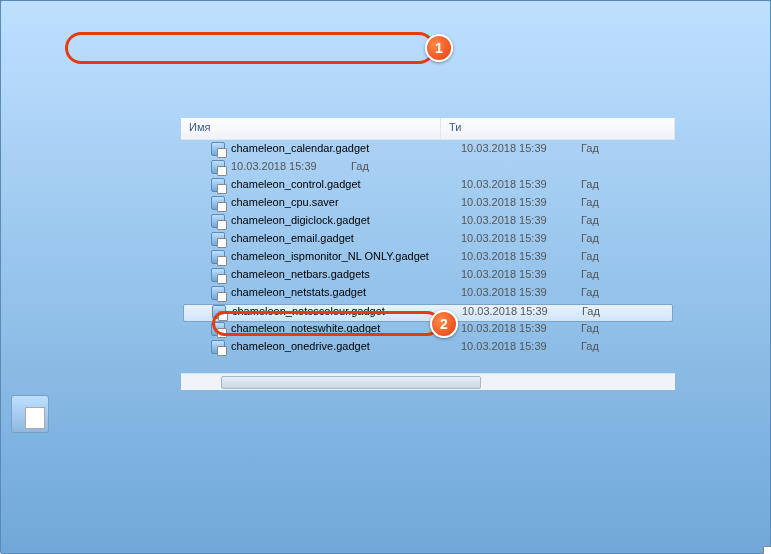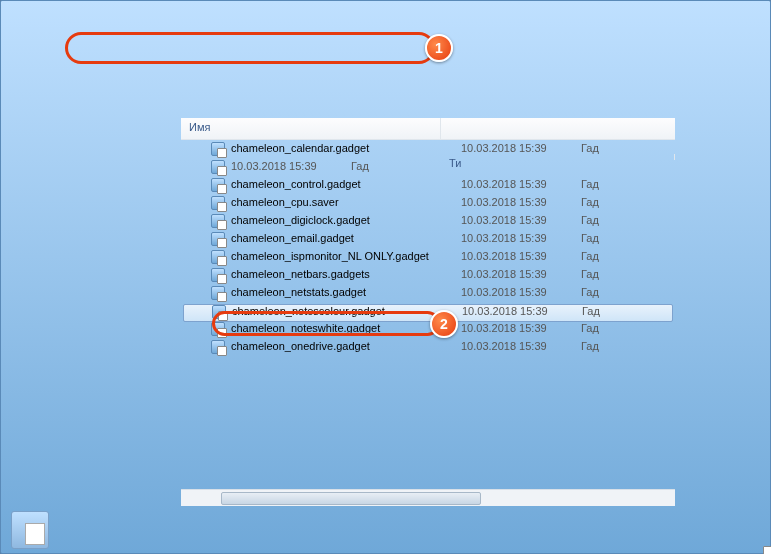--- a/index.html
+++ b/index.html
@@ -29,31 +29,31 @@
 .menubar span u { text-decoration: underline; }
 
 
 .toolbar { height: 32px; background: linear-gradient(#f3f7fb,#e4ecf4); border:1px solid #b5c8dc; border-left:1px solid #5a7fa8; border-right:1px solid #5a7fa8; display: flex; align-items: center; padding: 0 6px; gap: 2px; }
 .tb-btn { padding: 3px 10px; display: flex; align-items: center; gap: 4px; border-radius: 2px; color: #1a3a6a; }
 .tb-sep { width: 1px; height: 20px; background: #c0d0e0; margin: 0 2px; }
 .tb-right { margin-left: auto; display: flex; gap: 2px; }
 .tb-icon { width: 20px; height: 20px; display: flex; align-items: center; justify-content: center; color: #3a6ea8; }
 
 
-.main { display: flex; height: 388px; border-left:1px solid #5a7fa8; border-right:1px solid #5a7fa8; }
+.main { display: flex; height: 272px; border-left:1px solid #5a7fa8; border-right:1px solid #5a7fa8; }
 .tree { width: 180px; border-right: 1px solid #d8e0e8; overflow: hidden; padding: 4px 2px; }
 .tree-item { display: flex; align-items: center; gap: 4px; padding: 1px 0 1px 18px; white-space: nowrap; overflow: hidden; text-overflow: ellipsis; }
 .folder-icon { width: 14px; height: 11px; background: linear-gradient(#fce08a, #e8b84a); border-radius: 1px; border: 1px solid #c89830; flex-shrink: 0; }
 
 .listwrap { flex: 1; display: flex; flex-direction: column; overflow: hidden; position: relative; }
 .list-headers { height: 22px; display: flex; border-bottom: 1px solid #e0e6ec; background: linear-gradient(#fdfdfe,#f0f3f7); }
 .list-headers .col { padding: 3px 8px; border-right: 1px solid #e0e6ec; color: #3a5a8a; }
 .col-name { width: 260px; }
 .col-date { width: 120px; }
-.col-type { flex: 1; margin-top: 36px; }
+.col-type { flex: 1; }
 .list-body { flex: 1; overflow: hidden; padding-top: 2px; }
 .row { display: flex; align-items: flex-start; height: 18px; padding-left: 30px; }
 .row.selected { background: linear-gradient(#e8f2fc, #cfe5f8); border: 1px solid #7da2ce; border-radius: 2px; margin: 0 2px; padding-left: 28px; }
 .row .gadget-icon { width: 14px; height: 14px; margin-right: 6px; position: relative; flex-shrink: 0; }
 .gadget-icon::before { content:""; position:absolute; inset:0; background: linear-gradient(#bfe0ff,#6fa8d8); border-radius:2px; border:1px solid #5a8ab8; }
 .gadget-icon::after { content:""; position:absolute; right:-2px; bottom:-2px; width:8px; height:8px; background:#fff; border:1px solid #888; border-radius:1px; }
 .row .name { width: 230px; color: #000; white-space: nowrap; overflow: hidden; text-overflow: ellipsis; }
 .row .date { width: 120px; color: #555; }
 .row .type { flex: 1; color: #555; }
 .list-scrollbar-h { height: 17px; border-top: 1px solid #d8e0e8; background: #f0f3f7; position: relative; }

